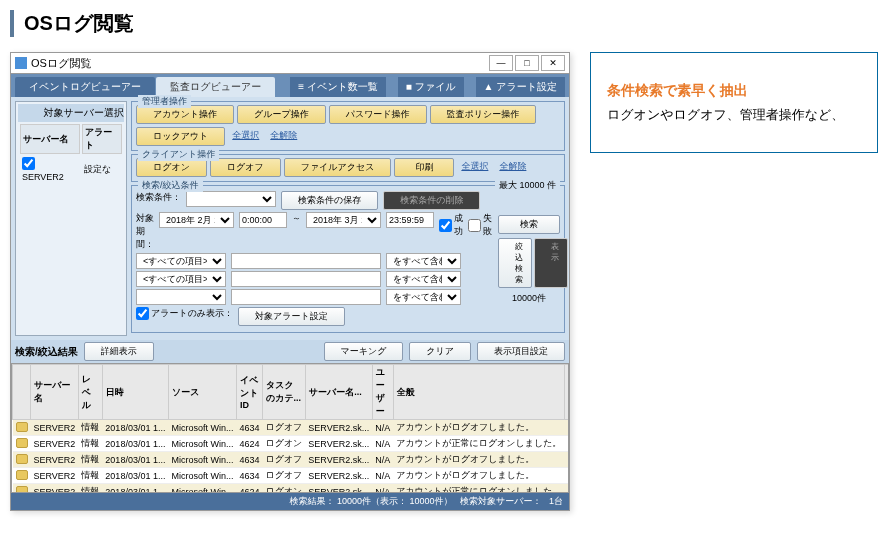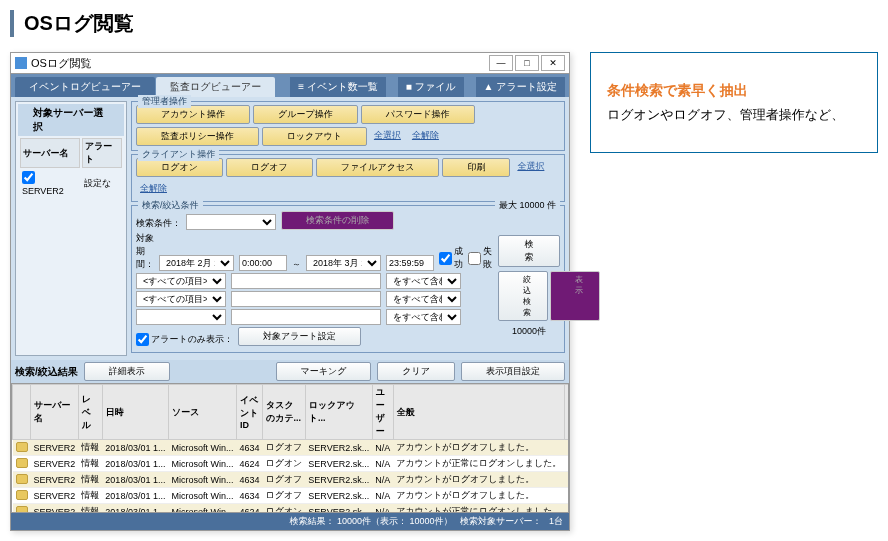--- a/index.html
+++ b/index.html
@@ -11,34 +11,34 @@
 .titlebar-icon { width: 12px; height: 12px; background: #4a90d9; margin-right: 4px; }
 .win-btns { margin-left: auto; display: flex; gap: 2px; }
 .win-btn { width: 24px; height: 16px; border: 1px solid #aaa; display:flex; align-items:center; justify-content:center; font-size:9px; cursor:pointer; }
 .tabbar { background: #6b8fb8; display: flex; align-items: center; padding: 3px 4px 0 4px; }
 .tab { background: #4a6f9b; color: #fff; padding: 3px 14px; font-size: 10px; margin-right: 1px; border-radius: 2px 2px 0 0; cursor:pointer;}
 .tab.active { background: #dbe7f2; color: #333; }
 .tabbar-right { margin-left: auto; display: flex; gap: 12px; }
 .tabbar-btn { background: #4a6f9b; color: #fff; padding: 3px 8px; font-size: 10px; cursor:pointer;}
 .content-area { background: #d0e0ef; padding: 4px; display: flex; gap: 4px; }
 .left-panel { width: 128px; background: #eaf1f8; border: 1px solid #9ab; padding: 2px; }
-.panel-header { background: #c5d8ea; padding: 2px 15px; font-size: 10px; font-weight: bold; }
+.panel-header { background: #c5d8ea; padding: 2px 0; font-size: 10px; font-weight: normal; text-align: right; }
 .server-table { font-size: 9px; width: 100%; }
 .server-table th { background: #e0e8ef; border: 1px solid #ccc; padding: 1px 2px; text-align:left;}
 .server-table td { padding: 1px 2px; }
 .right-panel { flex: 1; }
 .group-box { border: 1px solid #7a9ac0; margin-bottom: 3px; padding: 3px 4px 4px 4px; position: relative; }
 .group-title { position: absolute; top: -7px; left: 6px; background: #d0e0ef; padding: 0 4px; font-size: 9px; color: #2a4a6a;}
 .btn-row { display: flex; gap: 3px; flex-wrap: wrap; }
-.btn { background: linear-gradient(#fefefe,#e6ecef); border: 1px solid #8a9bb0; padding: 2px 24px; font-size: 9px; border-radius: 2px; cursor:pointer; min-width: 60px; text-align: center;}
+.btn { background: linear-gradient(#fefefe,#e6ecef); border: 1px solid #8a9bb0; padding: 2px 16px; font-size: 9px; border-radius: 2px; cursor:pointer; min-width: 60px; text-align: center;}
 .btn.sel { background: linear-gradient(#f8e8b0,#f0d880); }
 .btn.link { background: none; border: none; color: #2a5aa0; text-decoration: underline; min-width: auto; padding: 2px 4px;}
-.btn.disabled { color: #aaa; border-color: #ccc; background: #701a75; cursor:default;}
+.btn.disabled { color: #aaa; border-color: #ccc; background: #404040; cursor:default;}
 .search-group { position: relative; }
-.form-row { display: flex; align-items: flex-end; gap: 5px; margin: 2px 0; font-size: 9px; }
+.form-row { display: flex; align-items: flex-start; gap: 5px; margin: 2px 0; font-size: 9px; }
 .combo { border: 1px solid #aaa; background: #fff; padding: 1px 2px; font-size: 9px; height: 16px; }
 .date { width: 75px; }
 .time { width: 48px; }
 .field-wide { width: 150px; }
 .checkbox-label { display: flex; align-items: center; gap: 2px; }
 .max-label { position: absolute; top: -7px; right: 4px; background:#d0e0ef; padding:0 4px; font-size: 9px;}
 .results-bar { background: #c5d8ea; display: flex; align-items: center; padding: 2px 4px; gap: 6px; font-size: 10px; }
 .results-table-wrap { height: 130px; overflow: auto; background: #fff; border: 1px solid #999;}
 .results-table { width: 100%; border-collapse: collapse; font-size: 9px; }
 .results-table th { background: #e8e8e8; border: 1px solid #ccc; padding: 1px 3px; text-align: left; position: sticky; top:0;}
@@ -122,20 +122,21 @@
 
         <div class="group-box search-group">
           <span class="group-title">検索/絞込条件</span>
           <span class="max-label">最大 10000 件</span>
 
           <div style="display:flex; gap:6px;">
             <div style="flex:1;">
               <div class="form-row">
                 <span>検索条件：</span>
                 <select class="combo" style="width:90px"></select>
+                <span class="btn">検索条件の保存</span>
                 <span class="btn disabled">検索条件の削除</span>
               </div>
               <div class="form-row">
                 <span>対象期間：</span>
                 <select class="combo date"><option>2018年 2月 1日</option></select>
                 <input class="combo time" value="0:00:00" style="">
                 <span>～</span>
                 <select class="combo date"><option>2018年 3月 1日</option></select>
                 <input class="combo time" value="23:59:59" style="">
                 <label class="checkbox-label">
@@ -196,21 +197,21 @@
       <table class="results-table">
         <thead>
             <tr id="results-head">
               <th></th>
               <th>サーバー名</th>
               <th>レベル</th>
               <th>日時</th>
               <th>ソース</th>
               <th>イベントID</th>
               <th>タスクのカテ...</th>
-              <th>ロックアウト...</th>
+              <th>サーバー名...</th>
               <th>ユーザー</th>
               <th>全般</th>
               <th>アラート</th>
             </tr>
           </thead>
         <tbody id="results-body">
             <tr class="odd">
               <td><span class="row-icon"></span></td>
               <td>SERVER2</td>
               <td>情報</td>

